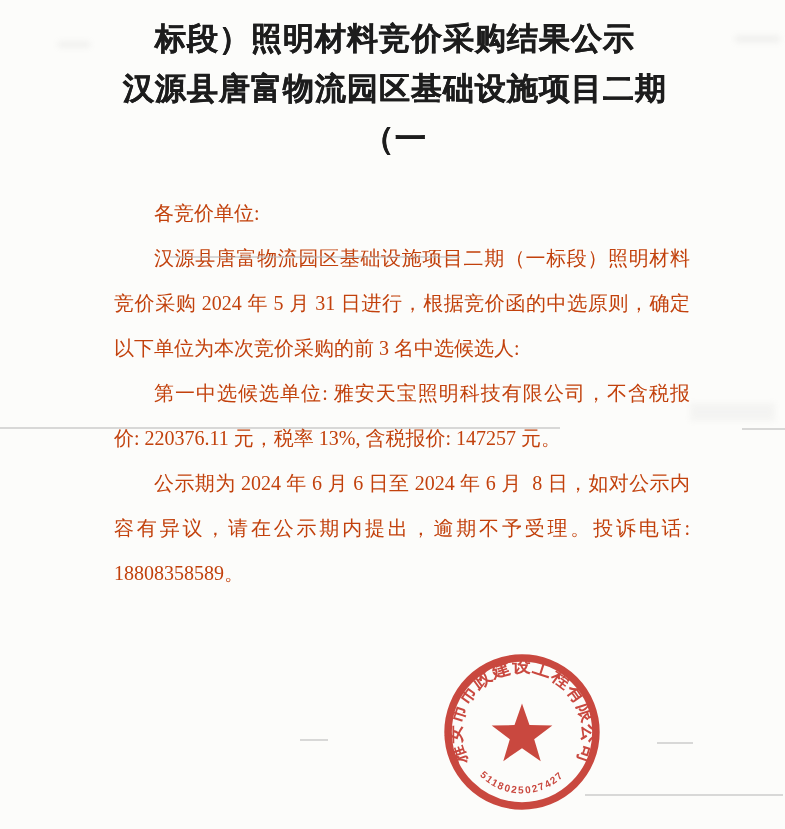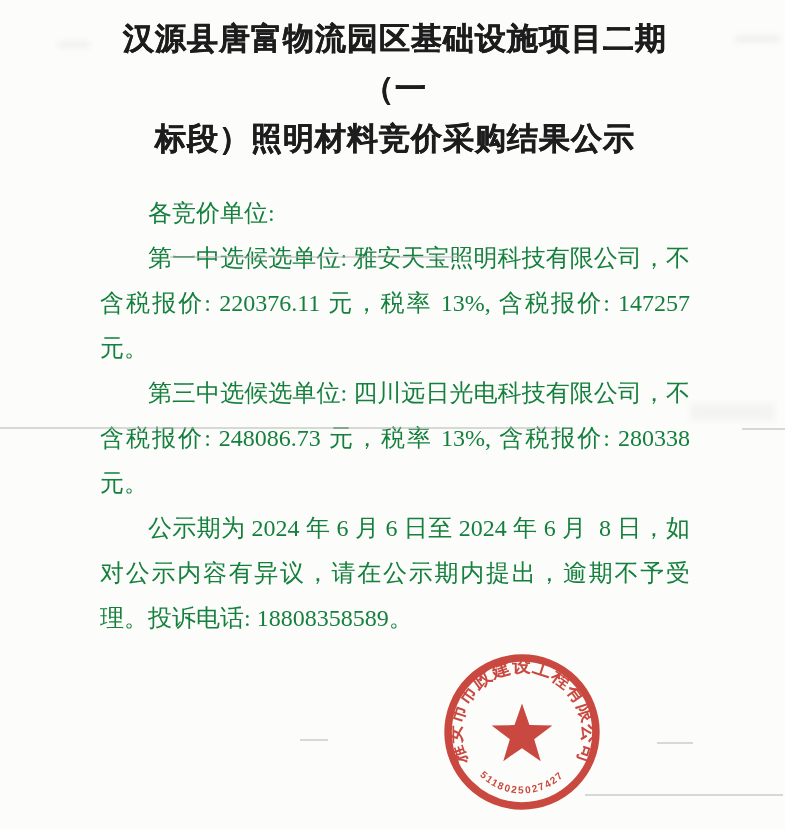--- a/index.html
+++ b/index.html
@@ -23,24 +23,25 @@
     font-size: 31px;
     line-height: 50px;
     letter-spacing: 1px;
     text-align: center;
     color: #1d1d1d;
     -webkit-text-stroke: 0.4px #1d1d1d;
   }
 
   .body-text {
     margin-top: 27px;
-    font-size: 24px;
+    font-size: 20px;
     line-height: 45px;
     text-align: justify;
-    color: #15803d;
+    color: #c2410c;
+    margin-left: 14px;
   }
   .body-text p {
     margin: 0;
     text-indent: 2em;
     white-space: pre-wrap;
   }
 
   .signature {
     font-size: 23px;
     color: #2b2b2b;
@@ -87,28 +88,28 @@
     pointer-events: none;
   }
 </style>
 </head>
 <body>
 
 <div class="page">
   <div class="content">
 
     <div class="doc-title">
+      <div>标段）照明材料竞价采购结果公示</div>
       <div>汉源县唐富物流园区基础设施项目二期（一</div>
-      <div>标段）照明材料竞价采购结果公示</div>
     </div>
 
     <div class="body-text">
       <p>各竞价单位:</p>
+      <p>汉源县唐富物流园区基础设施项目二期（一标段）照明材料竞价采购 2024 年 5 月 31 日进行，根据竞价函的中选原则，确定以下单位为本次竞价采购的前 3 名中选候选人:</p>
       <p>第一中选候选单位: 雅安天宝照明科技有限公司，不含税报价: 220376.11 元，税率 13%, 含税报价: 147257 元。</p>
-      <p>第三中选候选单位: 四川远日光电科技有限公司，不含税报价: 248086.73 元，税率 13%, 含税报价: 280338 元。</p>
       <p>公示期为 2024 年 6 月 6 日至 2024 年 6 月  8 日，如对公示内容有异议，请在公示期内提出，逾期不予受理。投诉电话: 18808358589。</p>
     </div>
 
     <div class="signature">
       
       
     </div>
 
   </div>
 

